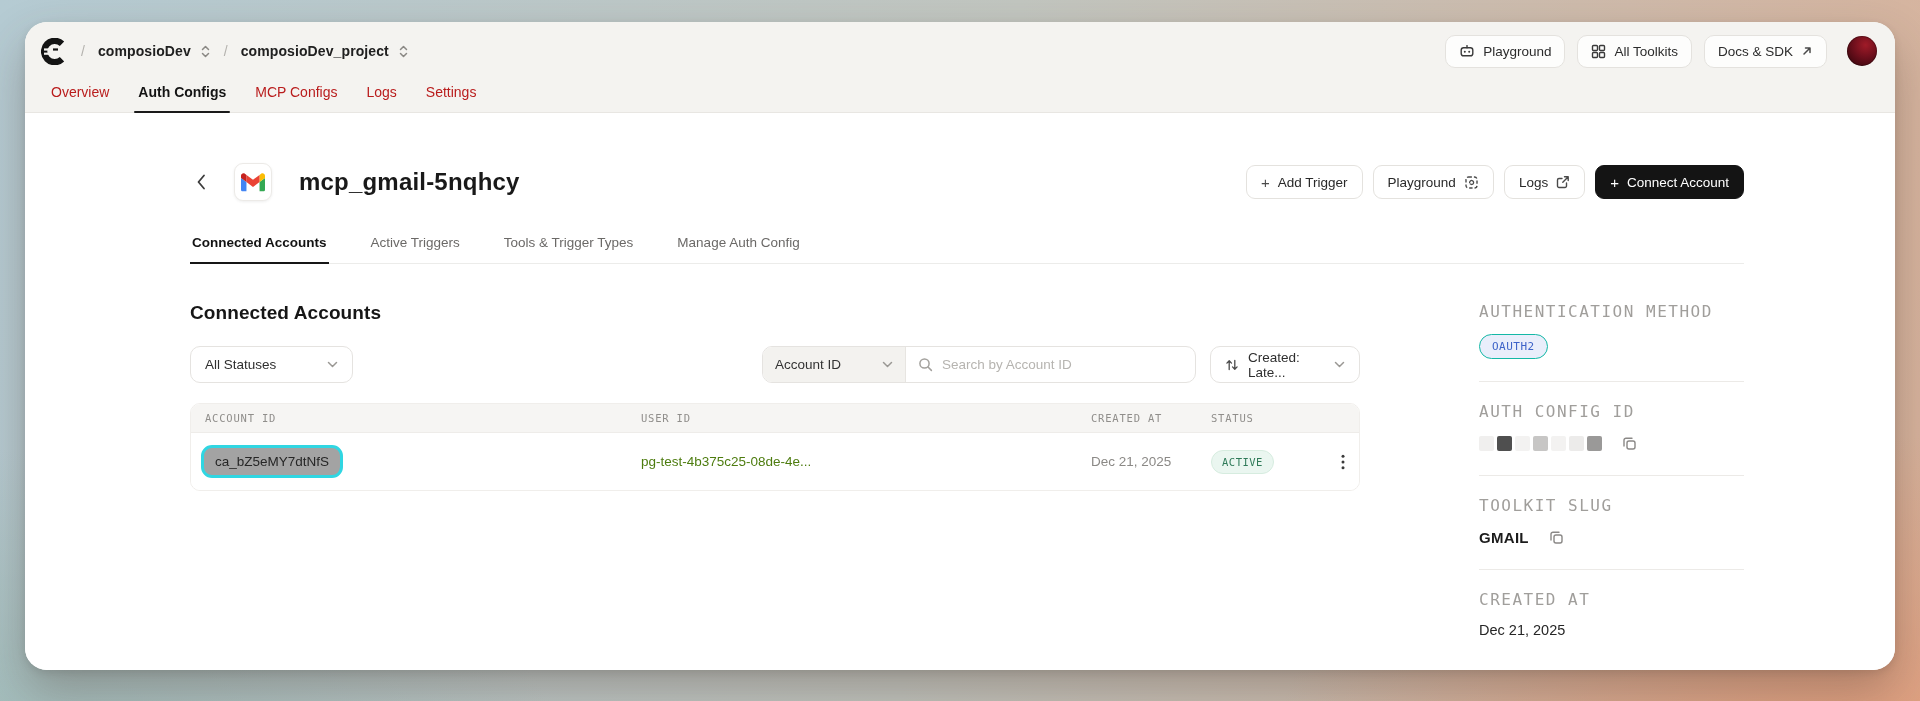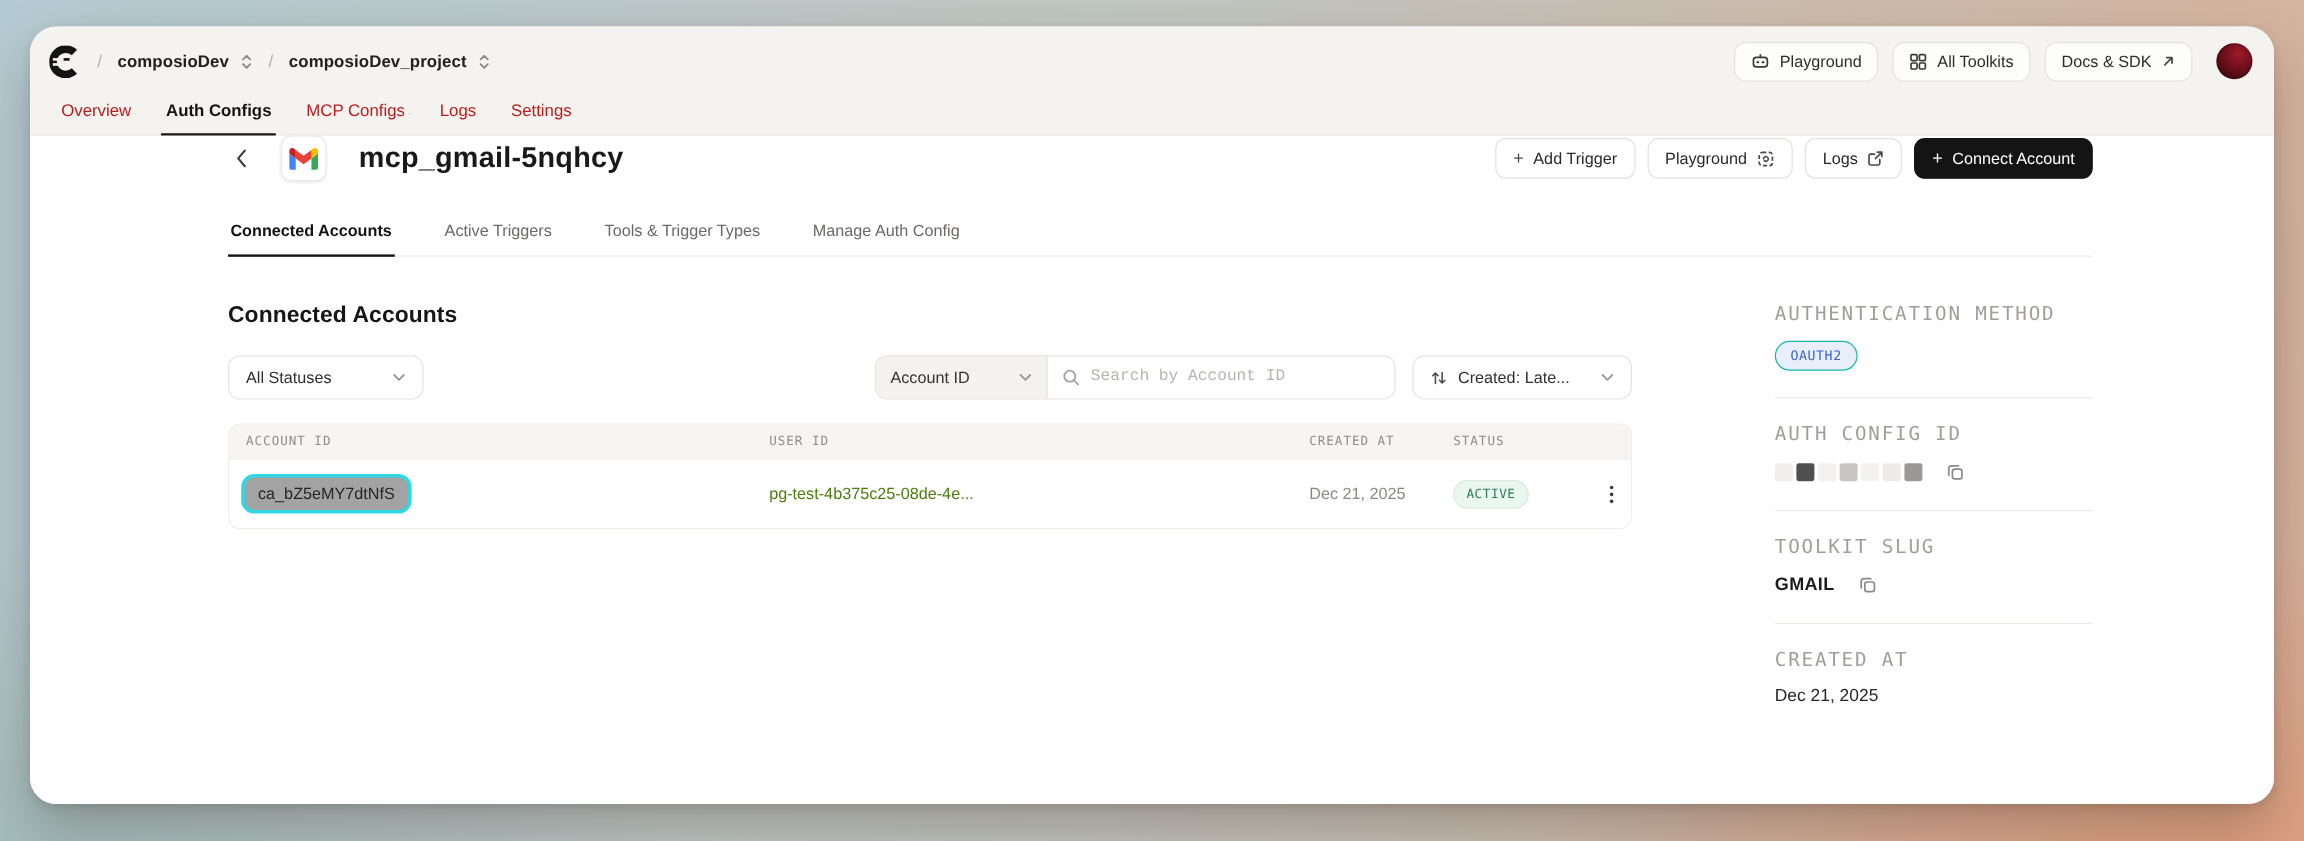--- a/index.html
+++ b/index.html
@@ -47,21 +47,21 @@
     position: relative; cursor: pointer; padding: 0 2px;
   }
   .ptab.active { color: #141414; font-weight: 700; }
   .ptab.active::after {
     content: ""; position: absolute; left: -2px; right: -2px; bottom: -1px;
     height: 2px; background: #1a1a1a; border-radius: 2px;
   }
 
   
   .card-body { flex: 1; background: #fff; padding: 0 151px 0 165px; }
-  .title-row { display: flex; align-items: center; gap: 14px; }
+  .title-row { margin-top: 50px; display: flex; align-items: center; gap: 14px; }
   .back-btn { width: 22px; height: 30px; display: flex; align-items: center; justify-content: center; cursor: pointer; background: none; border: none; }
   .toolkit-icon-box {
     width: 38px; height: 38px; margin-left: 8px; border-radius: 9px; background: #fff;
     border: 1px solid #eceae7; box-shadow: 0 1px 3px rgba(0,0,0,.07);
     display: flex; align-items: center; justify-content: center;
   }
   .page-title { font-size: 24px; font-weight: 700; color: #191919; margin-left: 13px; letter-spacing: .2px; }
   .title-actions { margin-left: auto; display: flex; align-items: center; gap: 10px; }
   .act-btn {
     height: 34px; display: inline-flex; align-items: center; gap: 8px;
@@ -95,24 +95,24 @@
     border-radius: 10px; overflow: hidden; background: #fff;
   }
   .search-field-select {
     width: 143px; background: #f3f2ef; border-right: 1px solid #e7e5e1;
     display: flex; align-items: center; justify-content: space-between;
     padding: 0 12px; font-size: 13.5px; font-weight: 500; color: #333; cursor: pointer; flex: none;
   }
   .search-wrap { flex: 1; display: flex; align-items: center; padding: 0 12px; gap: 9px; }
   .search-wrap input {
     border: none; outline: none; flex: 1; font-size: 13.5px; color: #404040;
-    font-family: Liberation Mono, monospace; background: transparent;
+    font-family: Liberation Sans, sans-serif; background: transparent;
   }
   .search-wrap input::placeholder { color: #b6b4b0; }
-  .sort-btn { width: 183px; margin-left: 14px; justify-content: flex-start; gap: 9px; }
+  .sort-btn { width: 150px; margin-left: 14px; justify-content: flex-start; gap: 9px; }
   .sort-btn .chev { margin-left: auto; }
 
   .table { margin-top: 20px; border: 1px solid #f0eeeb; border-radius: 10px; overflow: hidden; }
   .t-grid { display: grid; grid-template-columns: 436px 450px 120px 130px 1fr; align-items: center; }
   .t-head { height: 29px; background: #f6f5f3; border-bottom: 1px solid #eeece9; }
   .t-head .th {
     font-family: "DejaVu Sans Mono", monospace; font-size: 10.5px; letter-spacing: .8px;
     color: #908e8b; padding-left: 14px; white-space: nowrap;
   }
   .t-row { height: 57px; background: #fff; }

